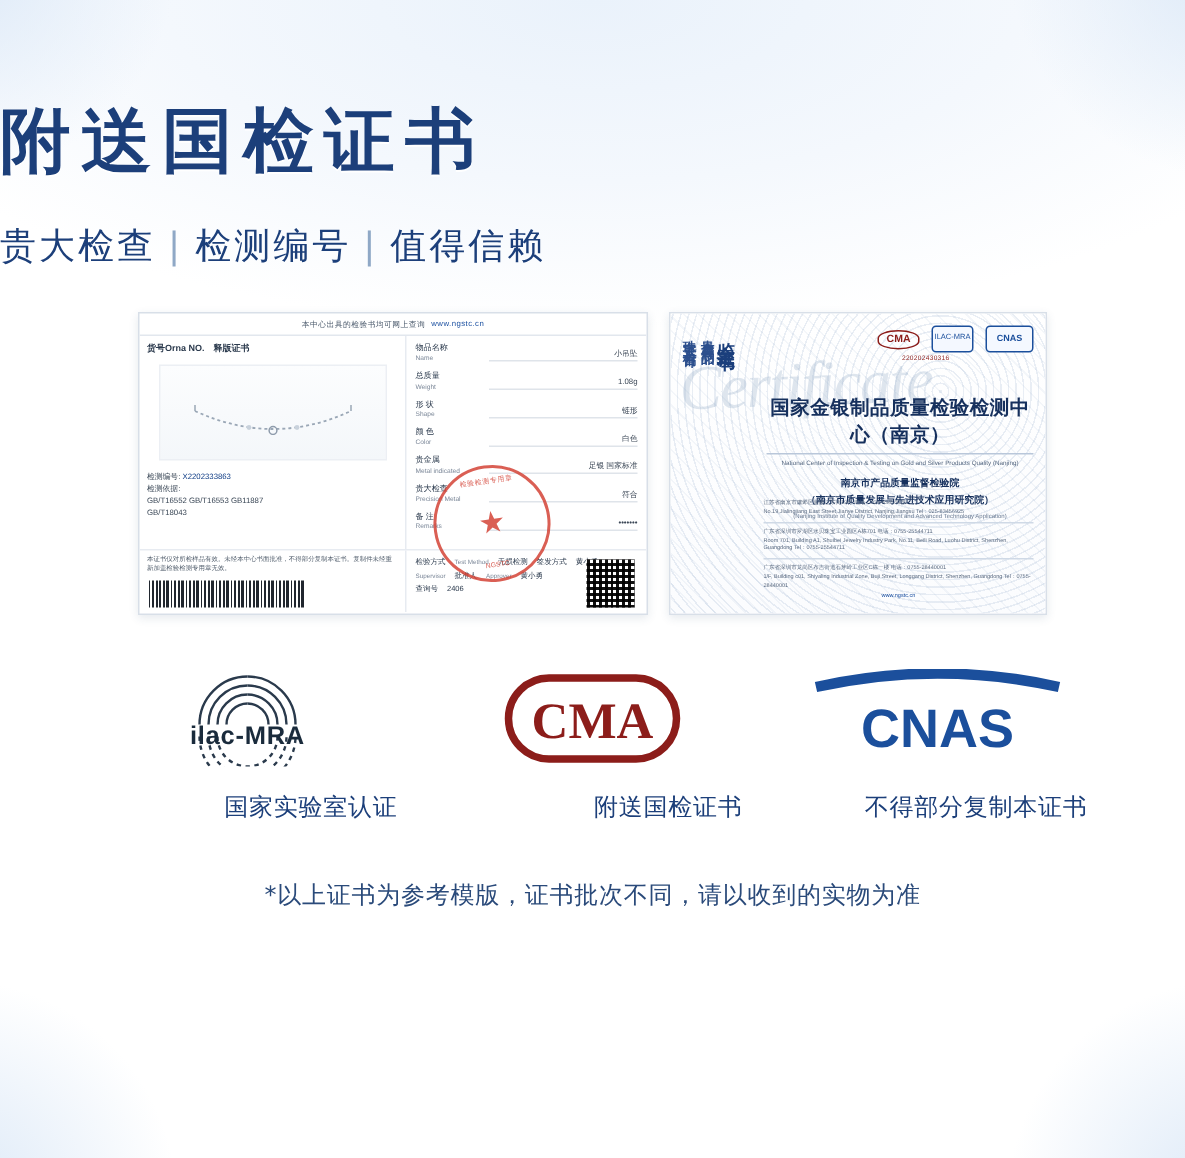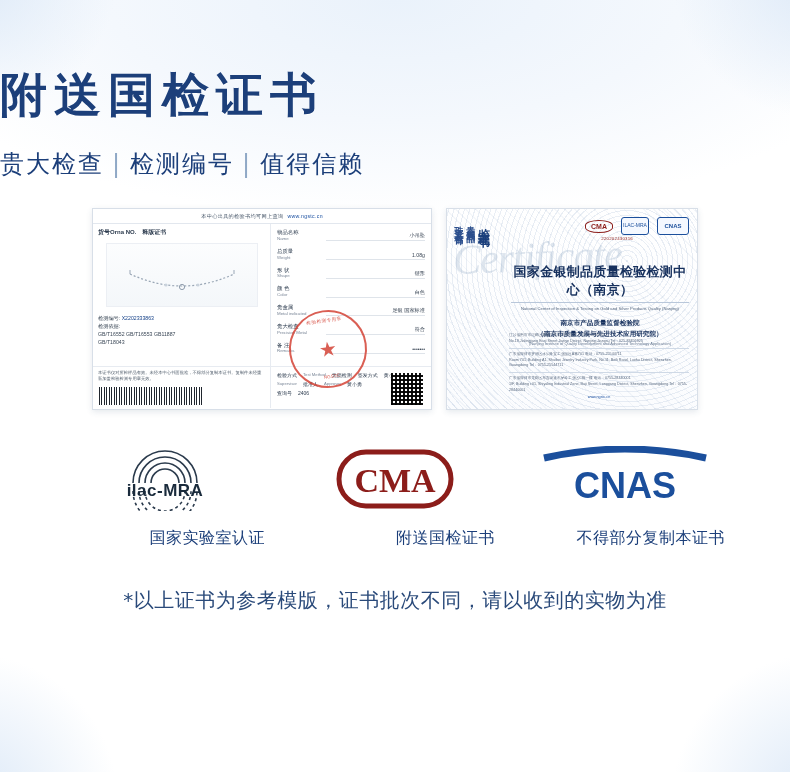--- a/index.html
+++ b/index.html
@@ -424,21 +424,21 @@
     font-weight: bold;
     font-size: 17px;
     color: #1a2b3c;
     letter-spacing: .5px;
   }
 
   .note {
     margin: 38px auto 0;
     text-align: center;
     font-family: "DejaVu Sans", sans-serif;
-    font-size: 20px;
+    font-size: 16px;
     color: #2a4a7a;
     letter-spacing: .5px;
   }
 </style>
 </head>
 <body>
 
 <div class="page">
   <div class="corner tl"></div>
   <div class="corner tr"></div>

